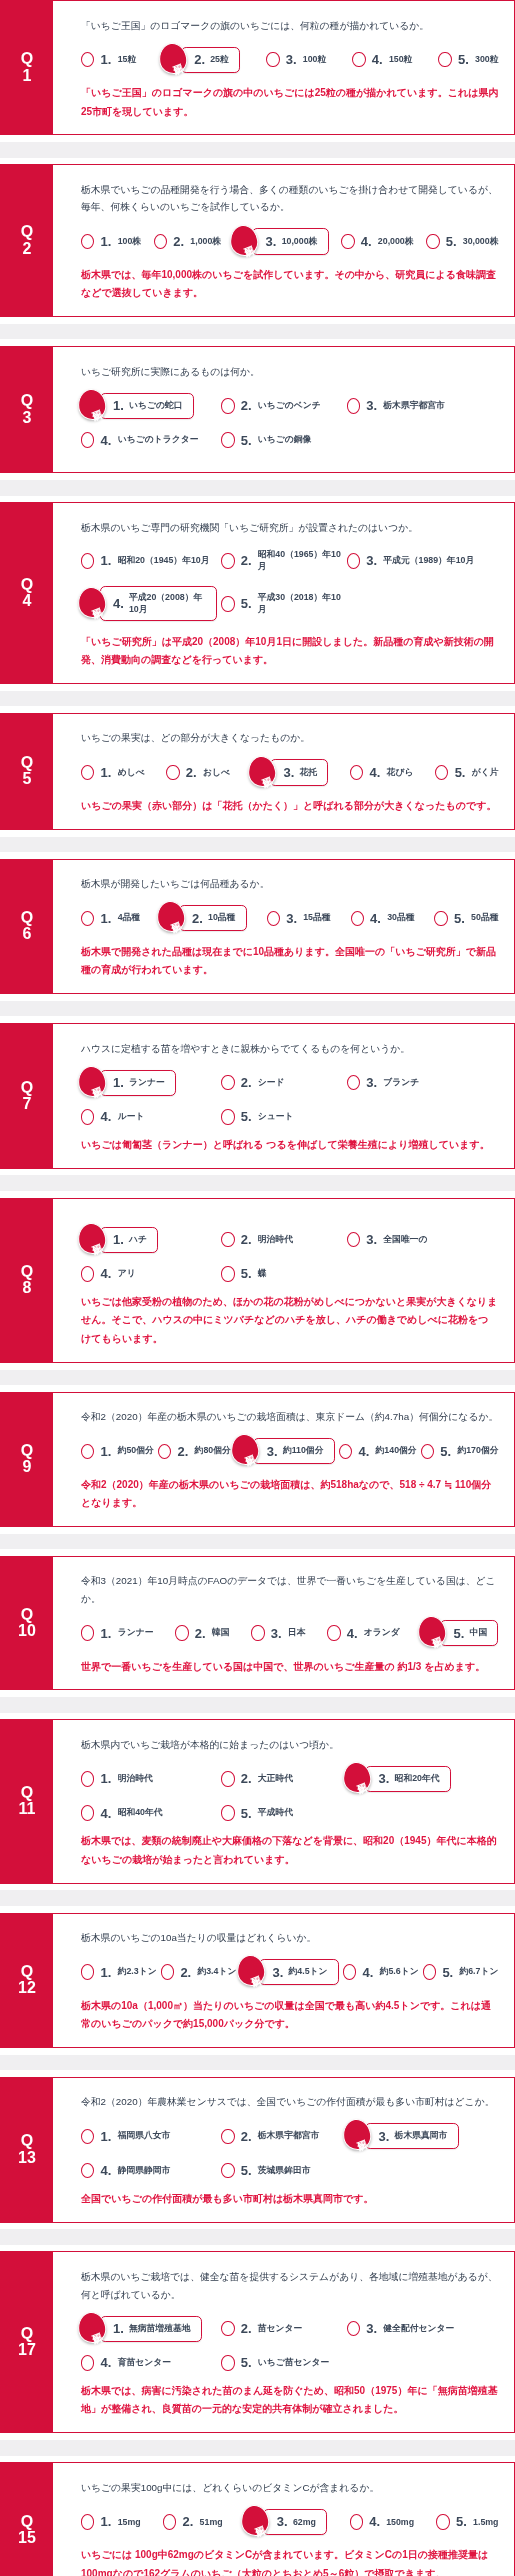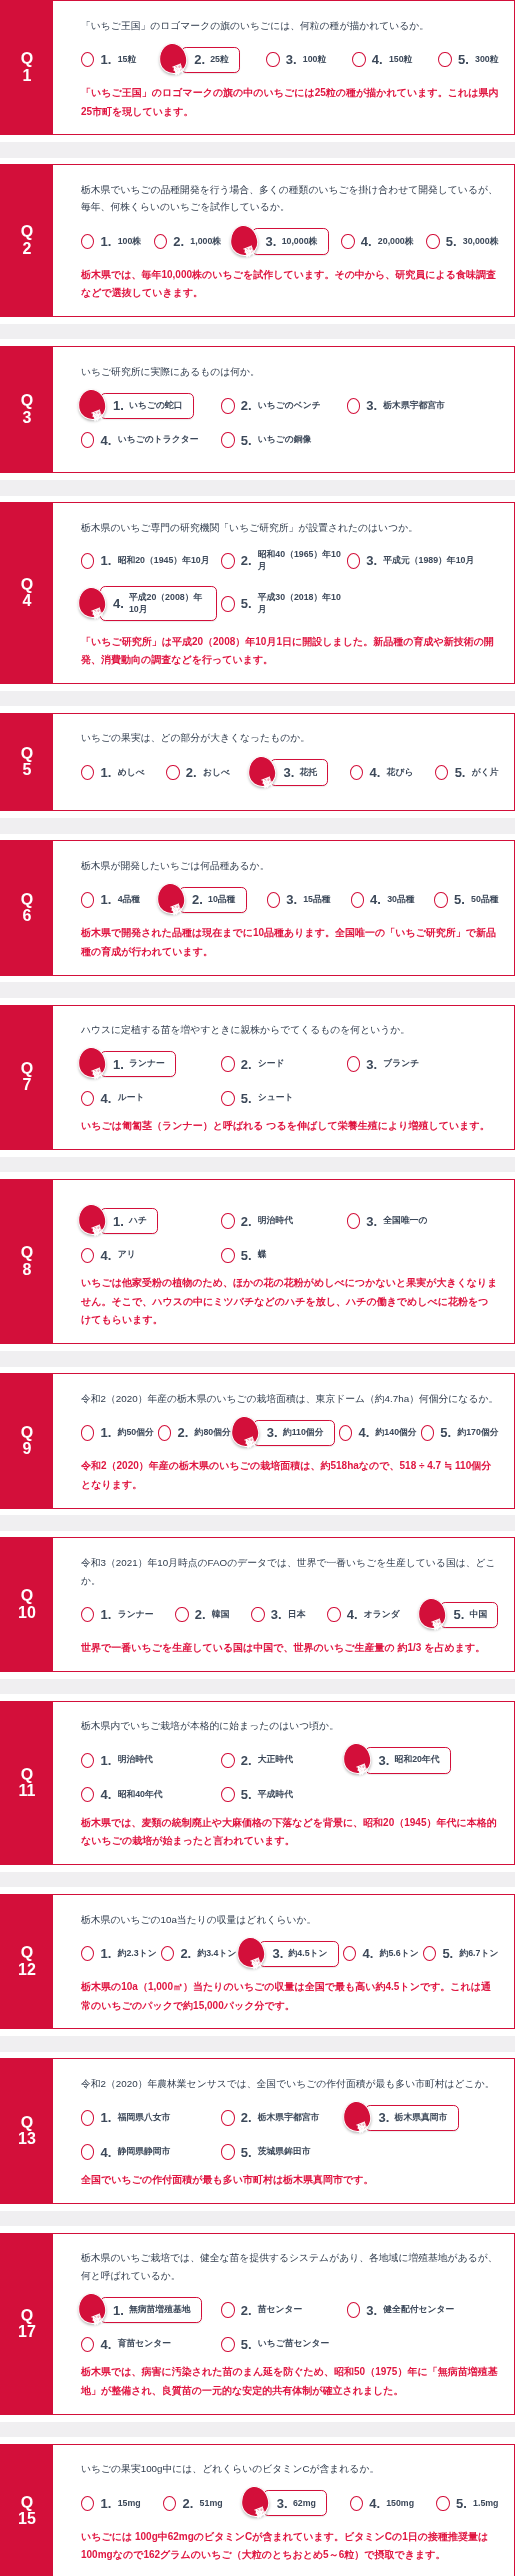--- a/index.html
+++ b/index.html
@@ -253,20 +253,21 @@
             <span class="circle"></span>
             <span class="num">4</span>
             <span class="lbl">花びら</span>
           </div>
           <div class="opt">
             <span class="circle"></span>
             <span class="num">5</span>
             <span class="lbl">がく片</span>
           </div>
         </div>
+        <p class="expl">いちごの果実（赤い部分）は「花托（かたく）」と呼ばれる部分が大きくなったものです。</p>
       </div>
     </section>
     <div class="divider"></div>
     <section class="card">
       <div class="qcol">
         <span class="qp">Q</span>
         <span class="qn">6</span>
       </div>
       <div class="content">
         <p class="qline">栃木県が開発したいちごは何品種あるか。</p>

